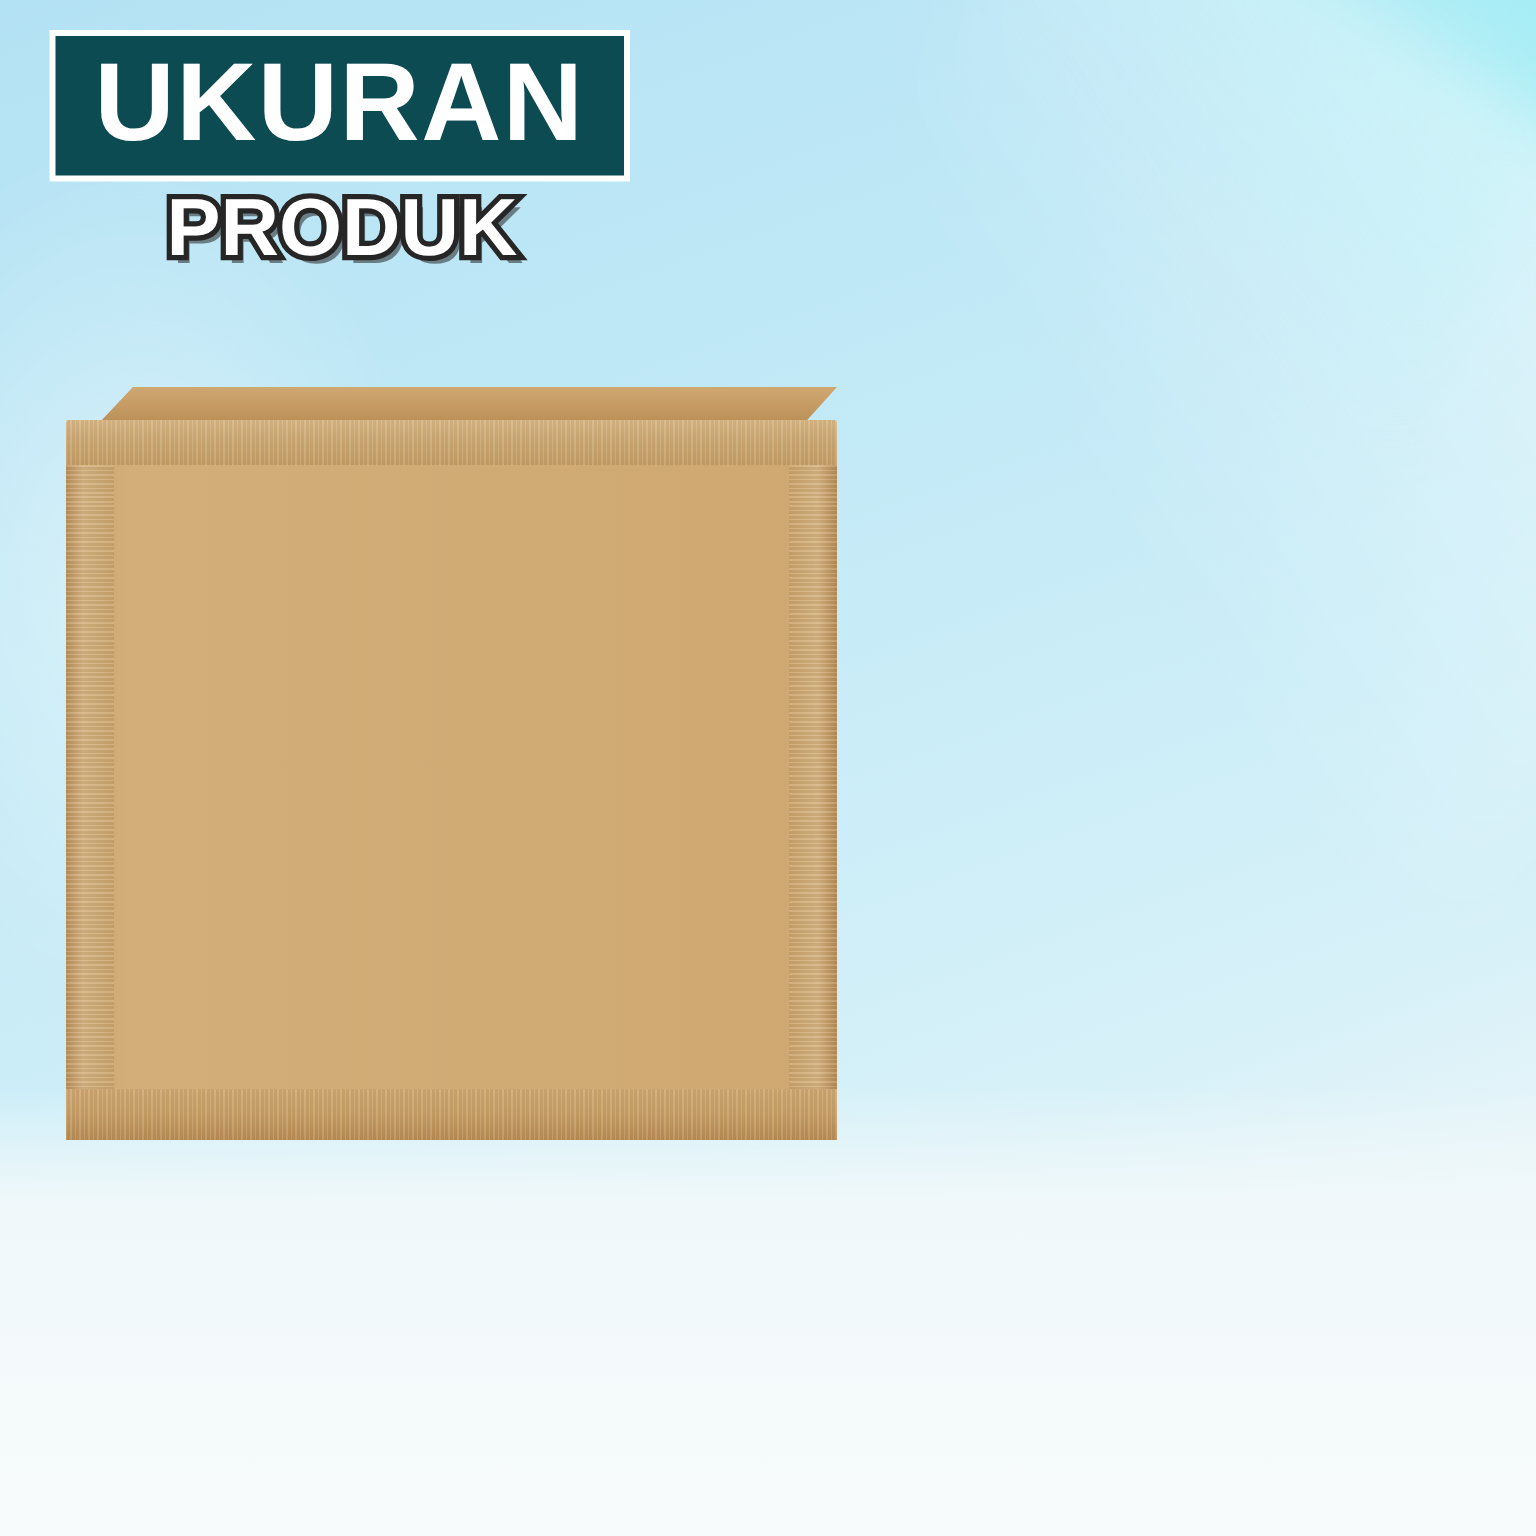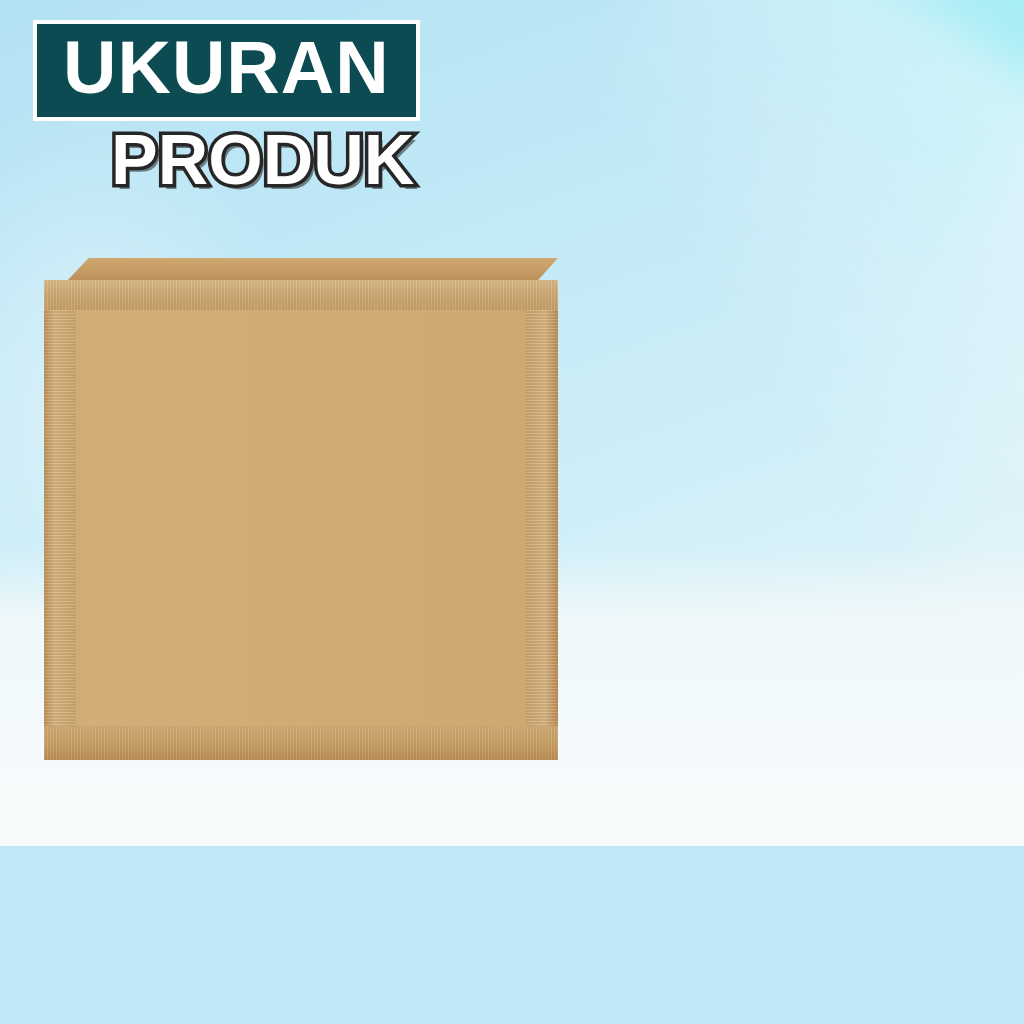--- a/index.html
+++ b/index.html
@@ -1,21 +1,21 @@
 <!DOCTYPE html>
 <html><head>
 <meta charset="utf-8">
 <style>
   html,body{margin:0;padding:0;}
   body{
     width:1024px;height:1024px;overflow:hidden;
     font-family:"Liberation Sans", sans-serif;
     background:#bfe7f6;
   }
-  #stage{position:relative;width:1024px;height:846px;overflow:hidden;}
+  #stage{position:relative;width:1024px;height:1024px;overflow:hidden;}
 
   
   .bg-base{
     position:absolute;inset:0;
     background:linear-gradient(160deg,#b3e2f4 0%,#bfe8f6 28%,#cdeef8 55%,#d8f1f8 72%,#eef7fa 86%,#f4fafb 100%);
   }
   .bg-diag-cyan{
     position:absolute;top:-340px;right:-330px;width:900px;height:760px;
     background:linear-gradient(200deg,#8cf0f2 0%,#9ef0f5 35%,rgba(180,233,247,0) 72%);
     transform:rotate(34deg);transform-origin:top right;filter:blur(26px);
@@ -42,21 +42,21 @@
   }
   .ukuran-box{
     background:#0c4b52;padding:6px 26px 12px 26px;
   }
   .ukuran-text{
     font-size:74px;font-weight:bold;color:#ffffff;letter-spacing:1px;
     line-height:1.02;white-space:nowrap;font-family:"Liberation Sans", sans-serif;
   }
   .produk-row{margin-top:4px;margin-left:78px;}
   .produk-text{
-    font-size:70px;font-weight:bold;color:#ffffff;letter-spacing:0px;
+    font-size:54px;font-weight:bold;color:#ffffff;letter-spacing:0px;
     line-height:1.0;white-space:nowrap;display:inline-block;
     -webkit-text-stroke:7px #262626;
     paint-order:stroke fill;
     text-shadow:4px 5px 0 rgba(38,38,38,.55);
     font-family:"Liberation Sans", sans-serif;
   }
 
   
   #cabinet{position:absolute;left:44px;top:258px;width:514px;height:640px;}
 

